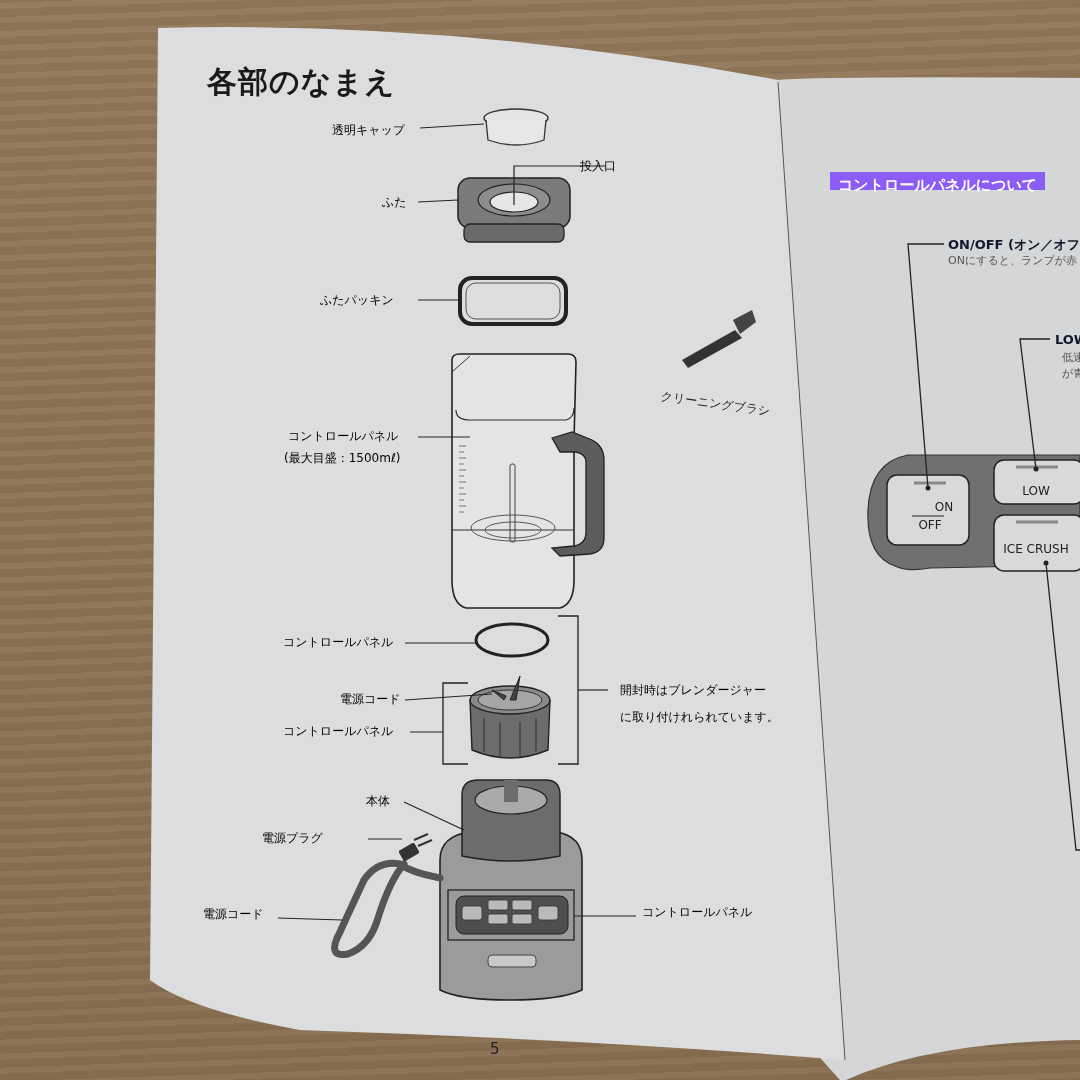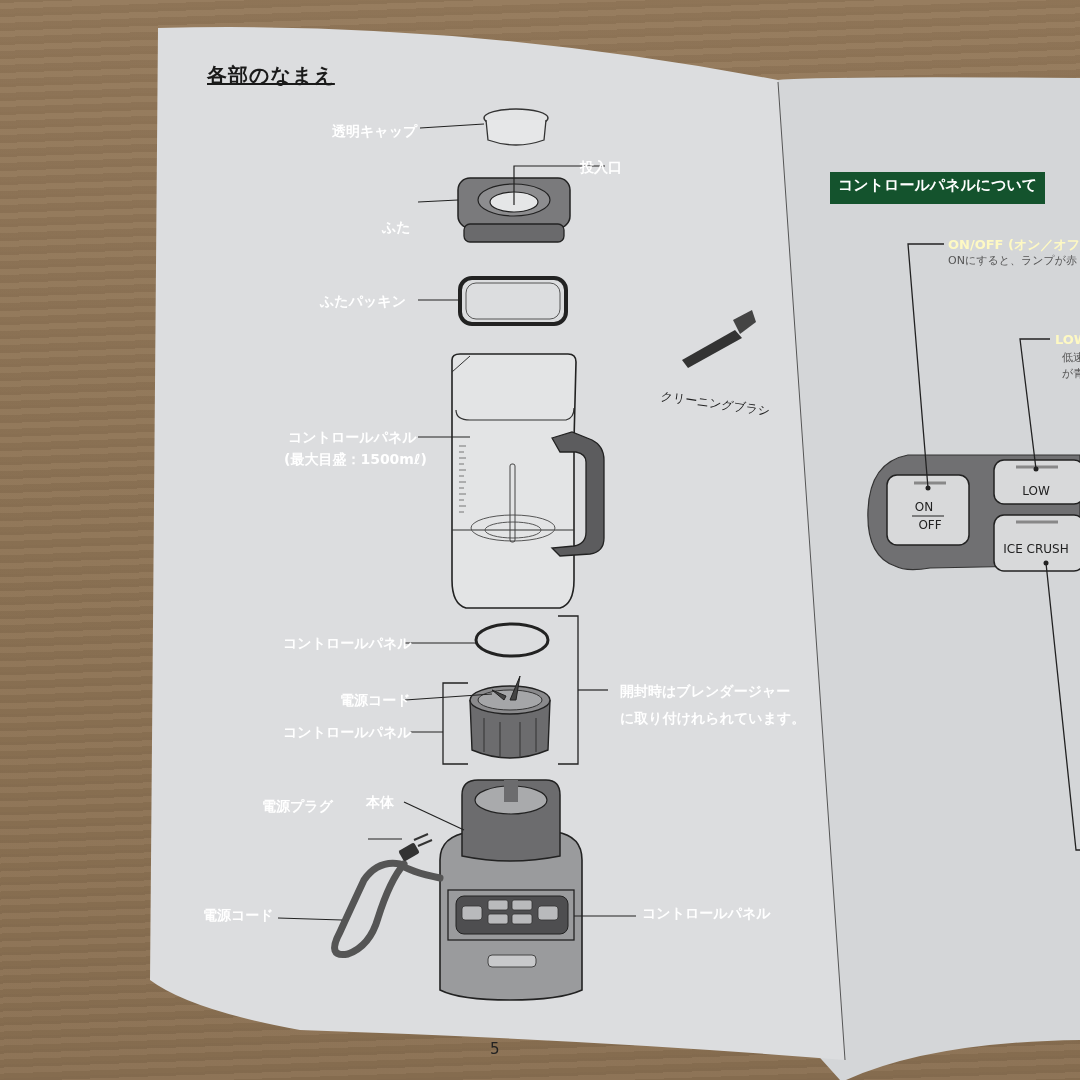--- a/index.html
+++ b/index.html
@@ -9,34 +9,34 @@
     font-family: "DejaVu Sans", sans-serif;
   }
   .wood {
     position: absolute; inset: 0;
     background:
       repeating-linear-gradient(178deg, rgba(0,0,0,0.05) 0 3px, rgba(255,255,255,0.03) 3px 9px, rgba(0,0,0,0.04) 9px 14px),
       linear-gradient(180deg, #94795a 0%, #8e7455 50%, #8a7052 100%);
   }
   svg.scene { position: absolute; left: 0; top: 0; width: 1080px; height: 1080px; }
   .lbl {
-    position: absolute; color: #ffffff; font-size: 14px; font-weight: bold;
+    position: absolute; color: #000000; font-size: 12px; font-weight: normal;
     white-space: nowrap; line-height: 1;
   }
   .title {
-    position: absolute; left: 207px; top: 62px; font-size: 20px; font-weight: bold;
-    color: #1a1a1a; letter-spacing: 1px; text-decoration: underline;
+    position: absolute; left: 207px; top: 62px; font-size: 30px; font-weight: bold;
+    color: #1a1a1a; letter-spacing: 1px;
   }
   .page-num { position: absolute; left: 490px; top: 1040px; font-size: 15px; color: #222; }
   .section-head {
-    position: absolute; left: 830px; top: 172px; height: 32px; padding: 0 8px;
-    background: #14532d; color: #fff; font-size: 15px; font-weight: bold;
+    position: absolute; left: 830px; top: 172px; height: 18px; padding: 0 8px;
+    background: #8b5cf6; color: #fff; font-size: 15px; font-weight: bold;
     line-height: 26px; white-space: nowrap;
   }
-  .rt { position: absolute; white-space: nowrap; color: #fef9c3; }
+  .rt { position: absolute; white-space: nowrap; color: #0f172a; }
   .rt.b { font-weight: bold; font-size: 13px; }
   .rt.s { font-size: 11px; color: #555; }
   .btn-txt { position: absolute; font-size: 12px; color: #222; text-align: center; white-space: nowrap; }
   .brush-lbl { position: absolute; left: 662px; top: 388px; font-size: 12px; color: #1d1d1d; transform: rotate(8deg); transform-origin: left top; white-space: nowrap; }
 </style>
 </head>
 <body>
 
 <div class="wood"></div>
 
@@ -165,40 +165,40 @@
     <circle cx="1036" cy="469" r="2.5" fill="#222"></circle>
     <path d="M1046 563 L1076 850 L1080 850" fill="none" stroke="#222" stroke-width="1.3"></path>
     <circle cx="1046" cy="563" r="2.5" fill="#222"></circle>
   </g>
 </svg>
 
 <div class="title">各部のなまえ</div>
 
 <div class="lbl" style="left:332px;top:124px;">透明キャップ</div>
 <div class="lbl" style="left:580px;top:160px;">投入口</div>
-<div class="lbl" style="left:382px;top:196px;margin-top:24px;">ふた</div>
+<div class="lbl" style="left:382px;top:196px;">ふた</div>
 <div class="lbl" style="left:320px;top:294px;">ふたパッキン</div>
 <div class="brush-lbl">クリーニングブラシ</div>
 <div class="lbl" style="left:288px;top:430px;">コントロールパネル</div>
 <div class="lbl" style="left:284px;top:452px;">(最大目盛：1500mℓ)</div>
 <div class="lbl" style="left:283px;top:636px;">コントロールパネル</div>
 <div class="lbl" style="left:340px;top:693px;">電源コード</div>
 <div class="lbl" style="left:283px;top:725px;">コントロールパネル</div>
 <div class="lbl" style="left:620px;top:684px;">開封時はブレンダージャー</div>
 <div class="lbl" style="left:620px;top:711px;">に取り付けれられています。</div>
 <div class="lbl" style="left:366px;top:795px;">本体</div>
-<div class="lbl" style="left:262px;top:799px;">電源プラグ</div>
+<div class="lbl" style="left:262px;top:832px;">電源プラグ</div>
 <div class="lbl" style="left:203px;top:908px;">電源コード</div>
 <div class="lbl" style="left:642px;top:906px;">コントロールパネル</div>
 
 <div class="page-num">5</div>
 
 <div class="section-head">コントロールパネルについて</div>
 <div class="rt b" style="left:948px;top:236px;">ON/OFF (オン／オフ</div>
 <div class="rt s" style="left:948px;top:253px;">ONにすると、ランプが赤</div>
 <div class="rt b" style="left:1055px;top:332px;">LOW</div>
 <div class="rt s" style="left:1062px;top:350px;">低速</div>
 <div class="rt s" style="left:1062px;top:366px;">が青</div>
 
-<div class="btn-txt" style="left:908px;top:500px;width:32px;">ON</div>
+<div class="btn-txt" style="left:928px;top:500px;width:32px;">ON</div>
 <div class="btn-txt" style="left:912px;top:518px;width:36px;">OFF</div>
 <div class="btn-txt" style="left:1014px;top:484px;width:44px;">LOW</div>
 <div class="btn-txt" style="left:996px;top:542px;width:80px;">ICE CRUSH</div>
 
 </body></html>

